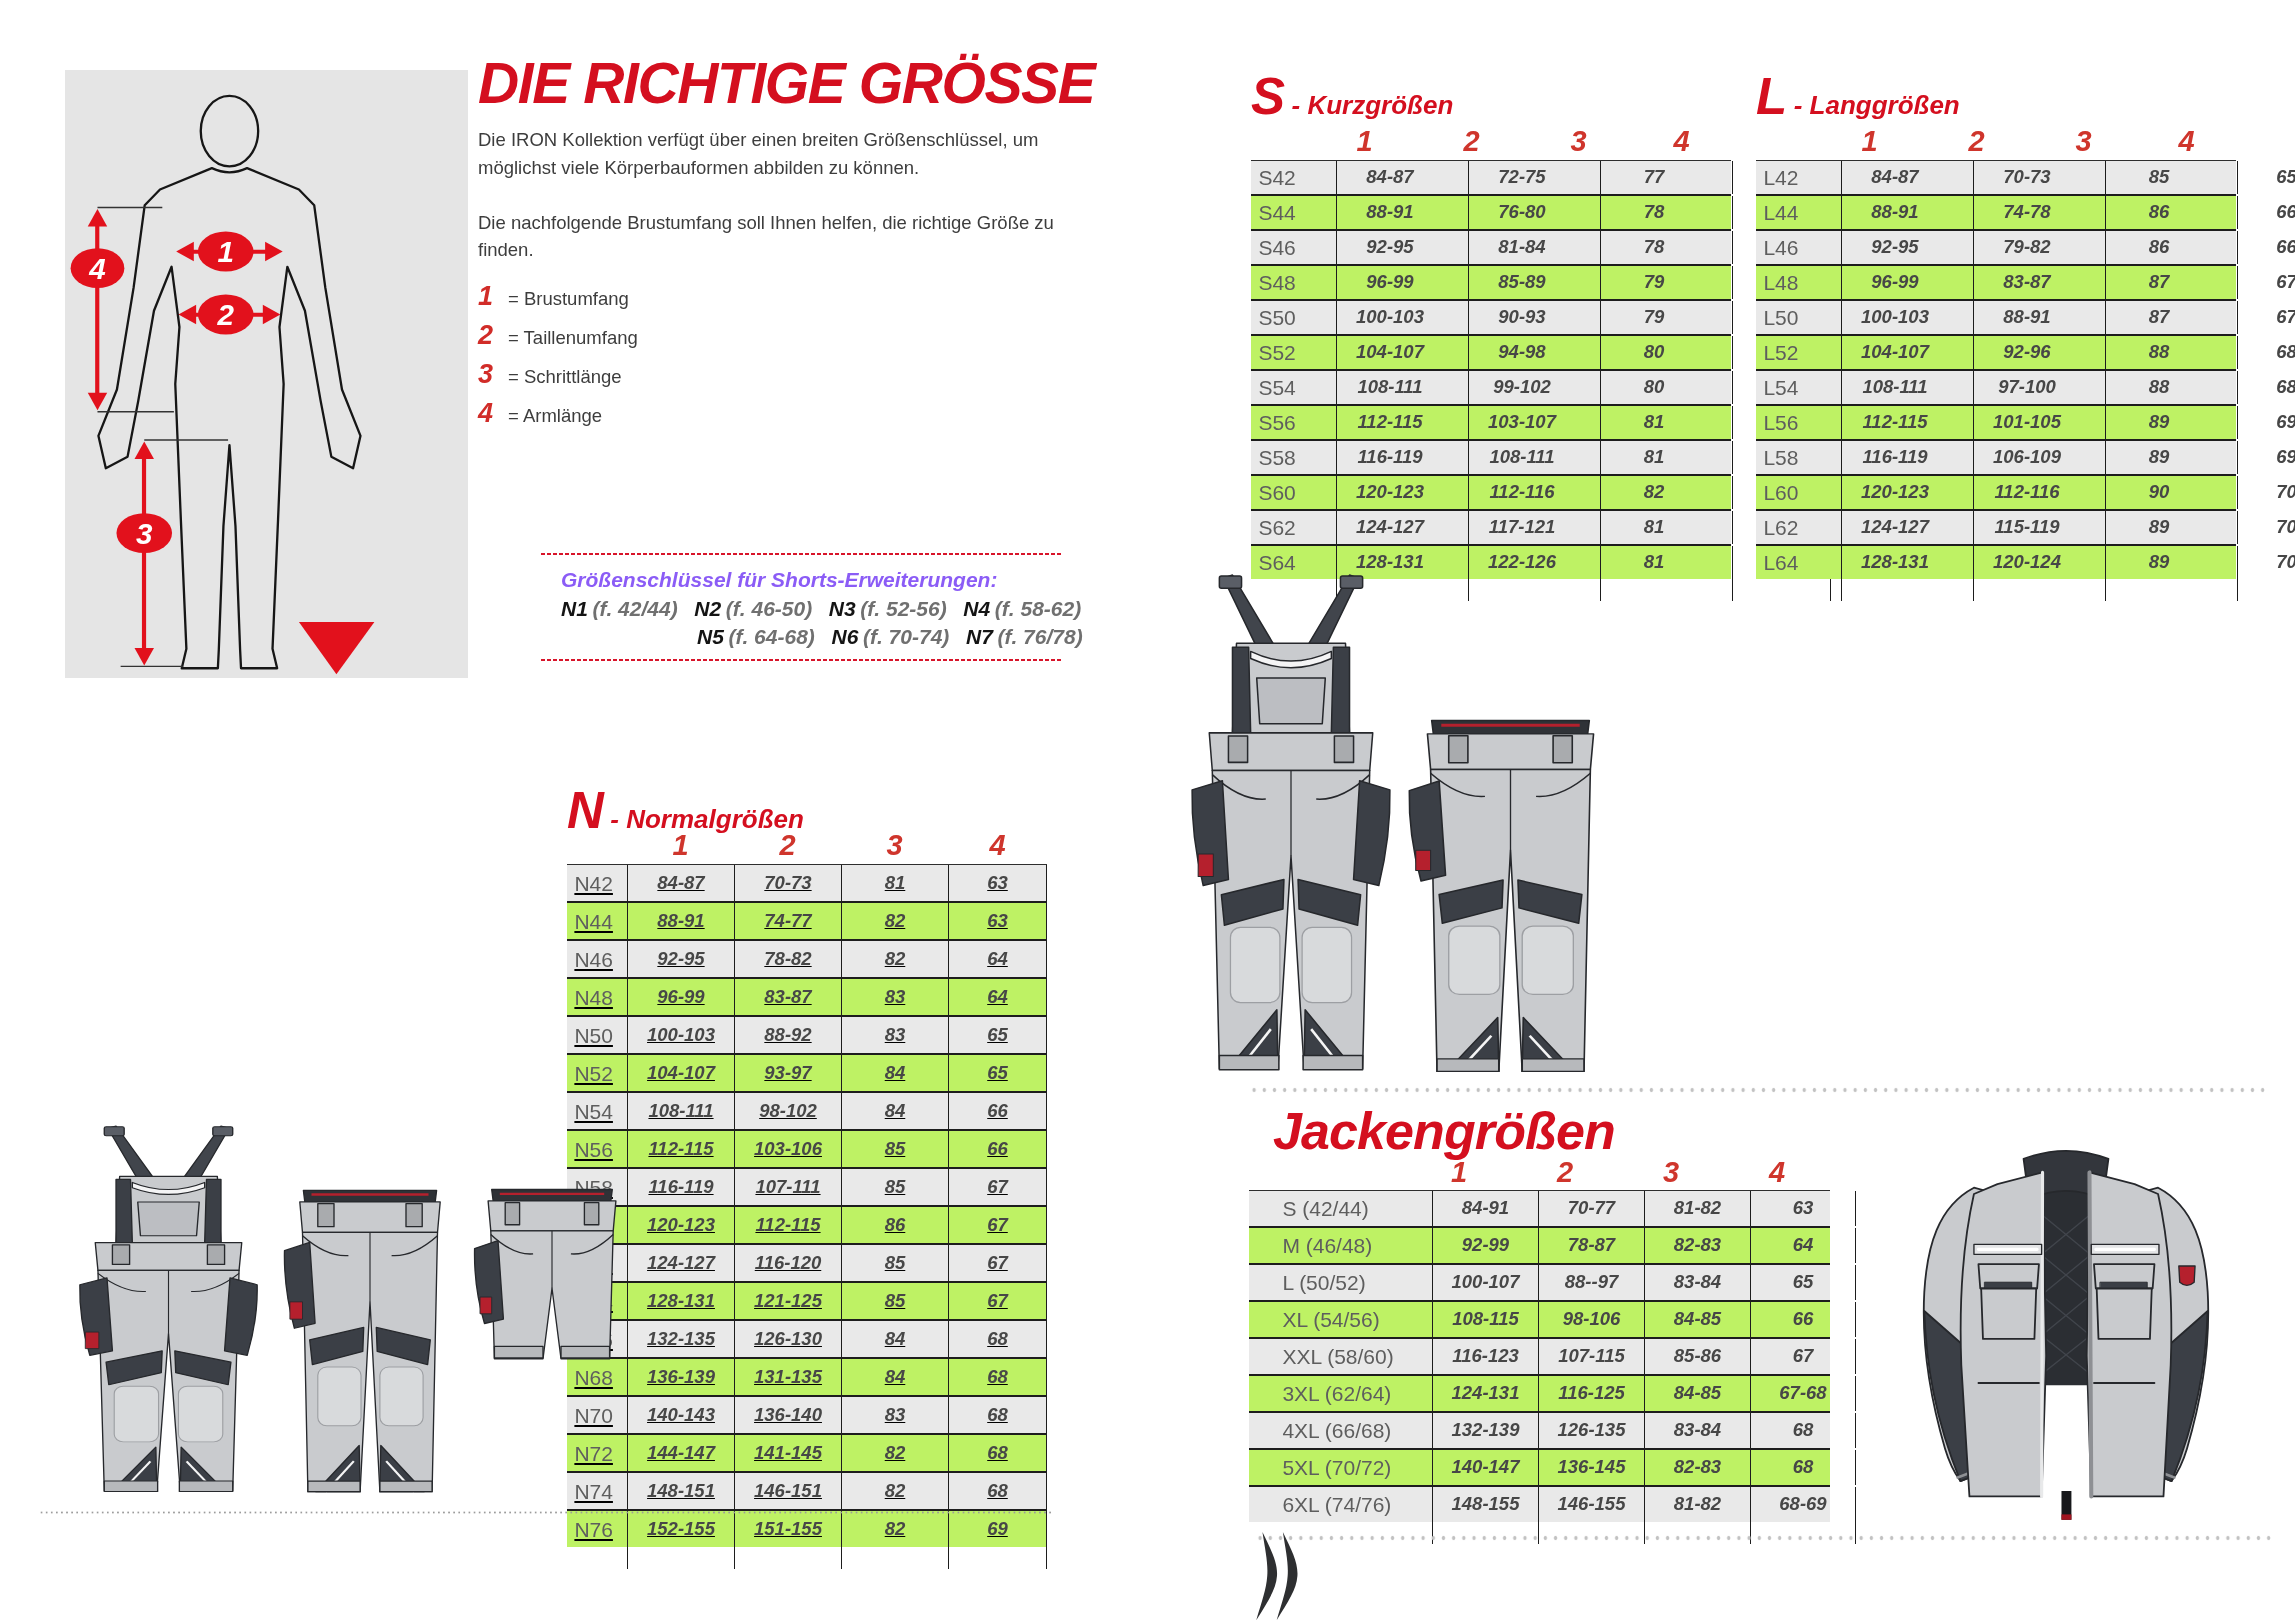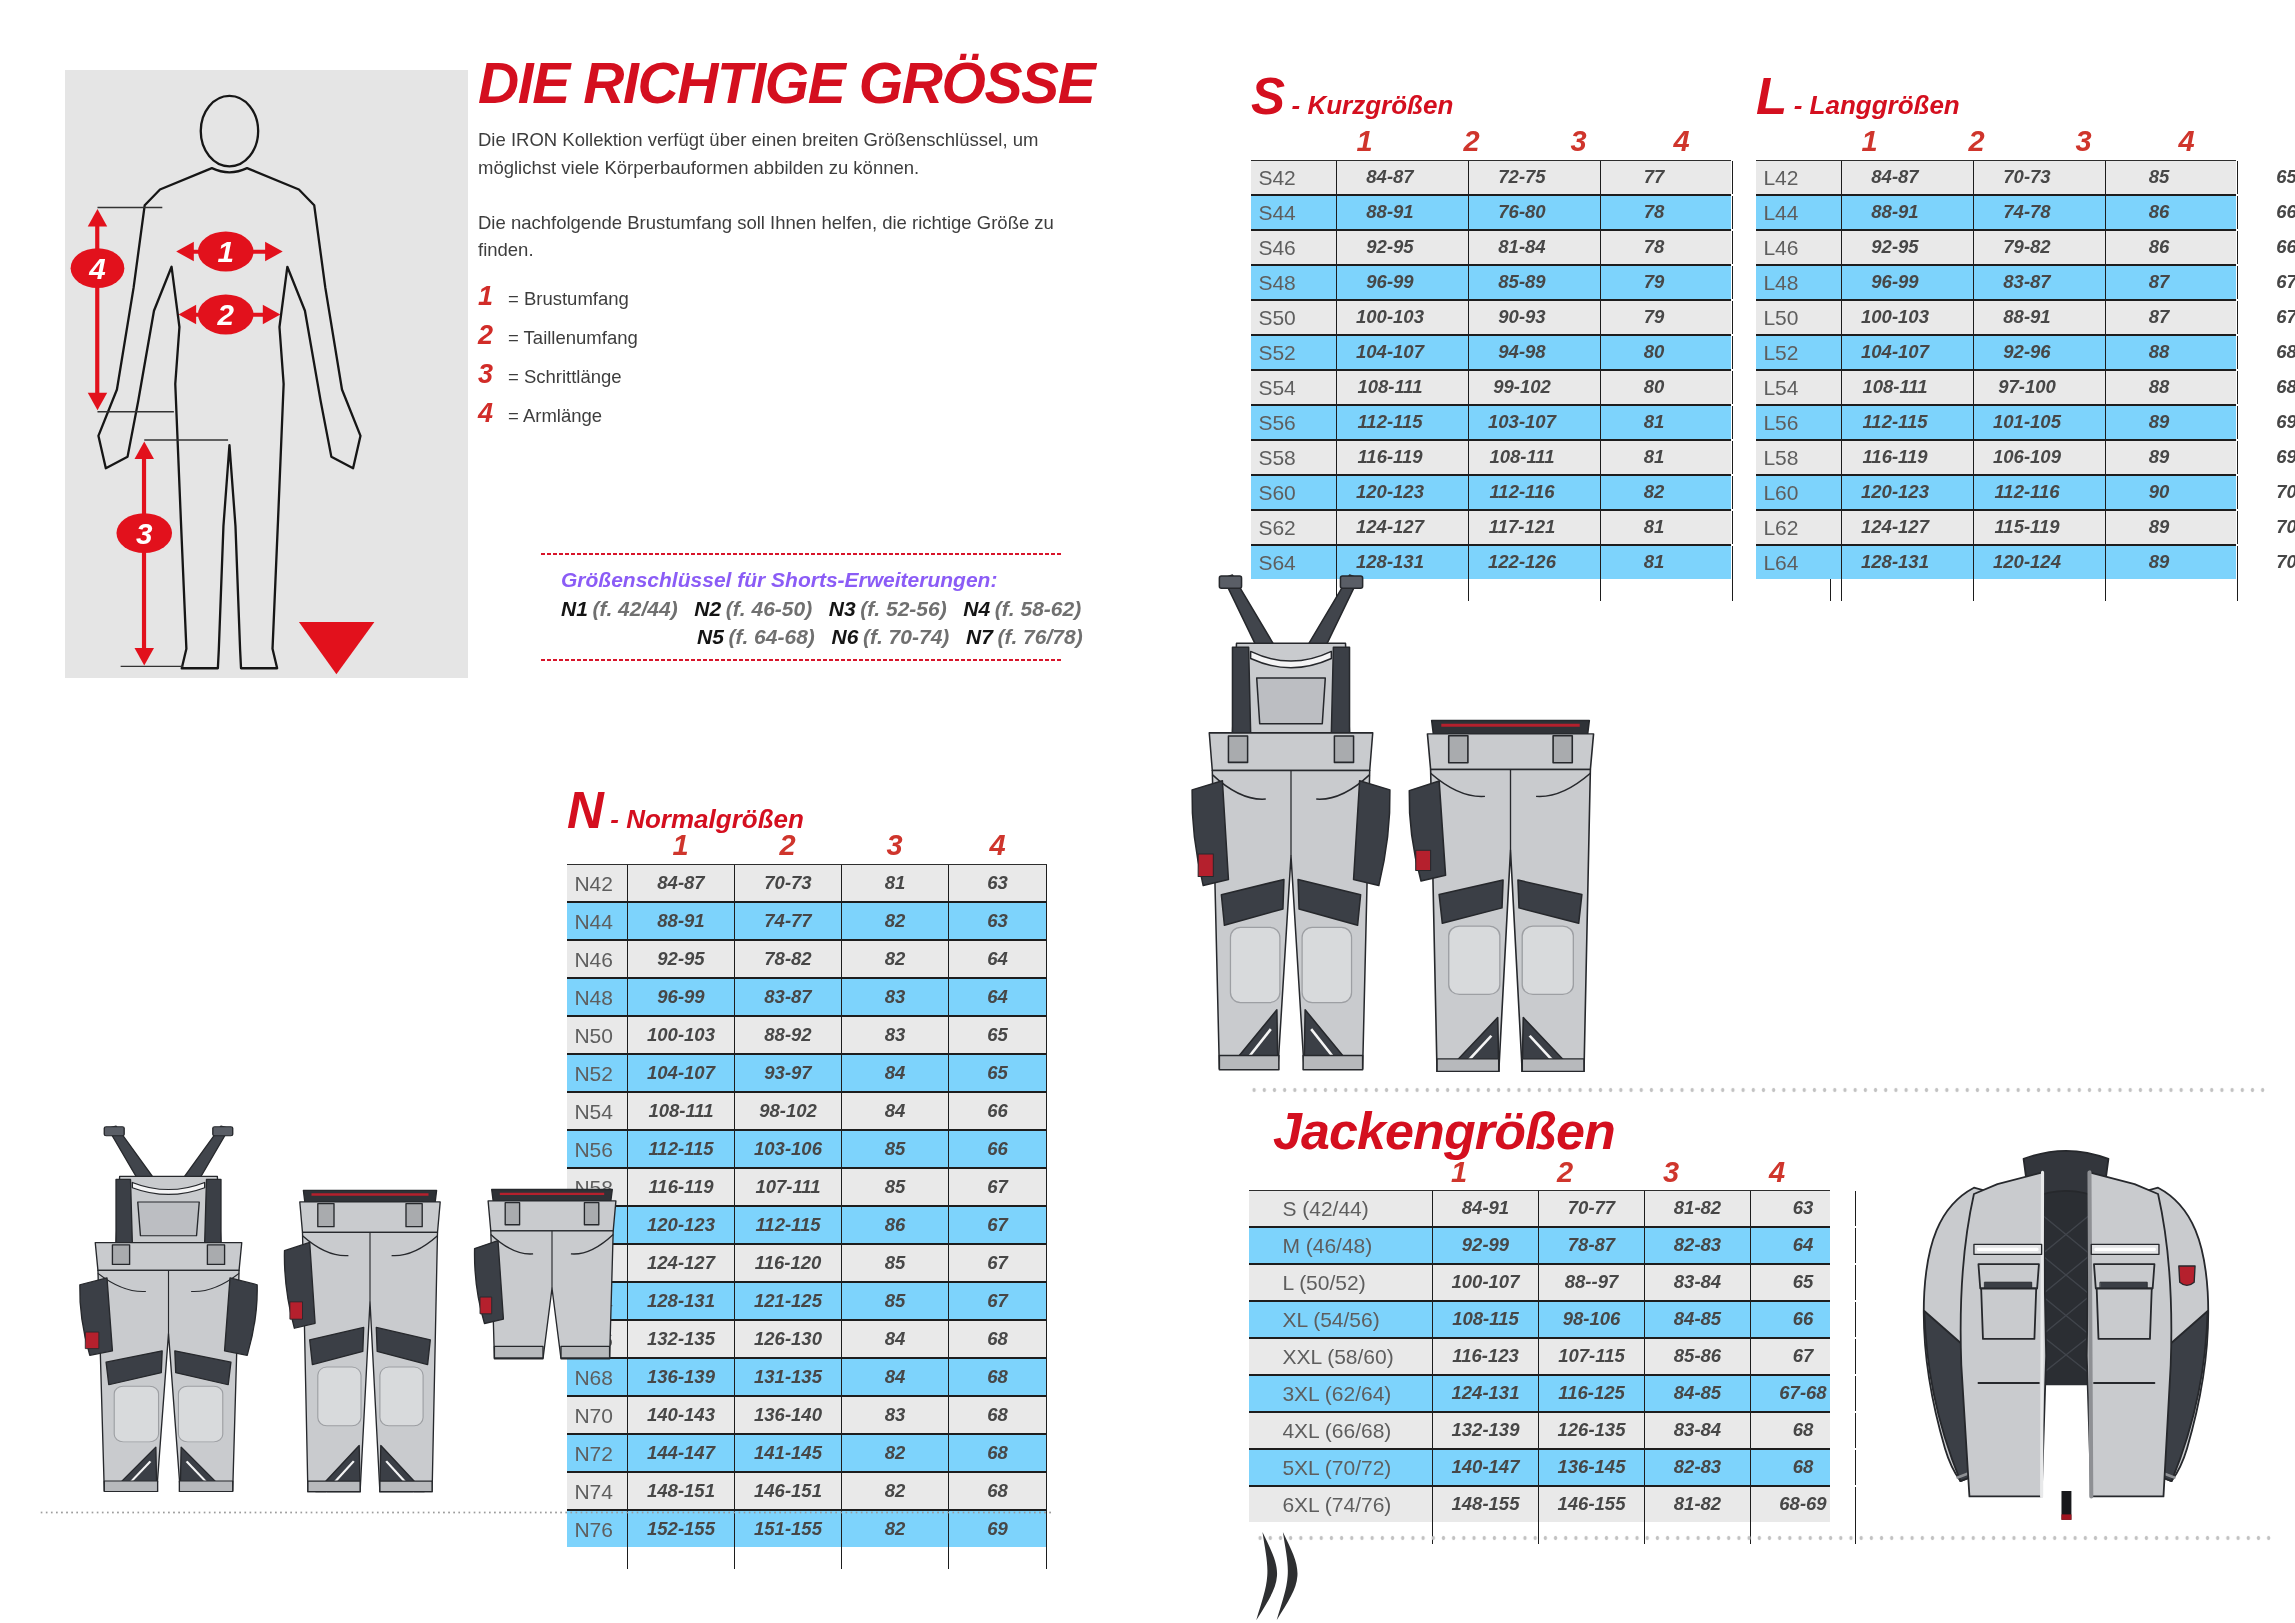--- a/index.html
+++ b/index.html
@@ -35,28 +35,28 @@
   
   .tsec-head{position:absolute;display:flex;align-items:baseline;white-space:nowrap;}
   .tsec-head .big{font:italic 900 51px/0.95 "Liberation Sans",sans-serif;color:#d40f1f;letter-spacing:-0.9px;}
   .tsec-head .suf{font:italic 700 26px/1 "Liberation Sans",sans-serif;color:#d40f1f;margin-left:7.4px;}
   .jacket-title{position:absolute;font:italic 900 52px/1 "Liberation Sans",sans-serif;color:#d40f1f;letter-spacing:-0.9px;margin-left:24px;}
 
   .numrow{position:absolute;display:grid;height:31px;}
   .numrow .nh{display:flex;justify-content:center;align-items:flex-end;
               font:italic 900 29px/1 "Liberation Sans",sans-serif;color:#cf352c;}
   .sizegrid{position:absolute;border-top:1.4px solid #2e2e2e;}
-  .trow{display:grid;border-bottom:2.3px solid #1d1d1d;background:#7dd3fc;}
+  .trow{display:grid;border-bottom:2.3px solid #1d1d1d;background:#bef264;}
   .trow.alt{background:#e9e9e9;}
   .trow.lastrow{border-bottom:none;}
   .trow.tail{border-bottom:none;background:transparent !important;height:22px !important;}
   .cols-sln .trow, .numrow.cols-sln{grid-template-columns:60px 107px 107px 107px 99px;}
   .cols-jacket .trow, .numrow.cols-jacket{grid-template-columns:157px 106px 106px 106px 106px;}
   .rh72 .trow{height:33px;gap:25px;}
-  .rh77 .trow{height:36px;}
+  .rh77 .trow{height:36px;text-decoration:underline;}
   .rh75 .trow{height:35px;padding-left:26px;}
   .tcell{display:flex;align-items:center;justify-content:center;border-left:1.9px solid #1d1d1d;
          font:italic 700 18.5px/1 "Liberation Sans",sans-serif;color:#474747;}
   .tcell:last-child{border-right:1.9px solid #1d1d1d;}
   .tcell.label{border-left:none;justify-content:flex-start;padding-left:7.4px;
                font:400 21px/1 "Liberation Sans",sans-serif;color:#5e5e5e;white-space:nowrap;}
   .trow.tail .tcell{background:transparent;}
 
   
   .dotline-gray-fine{position:absolute;height:6.5px;

